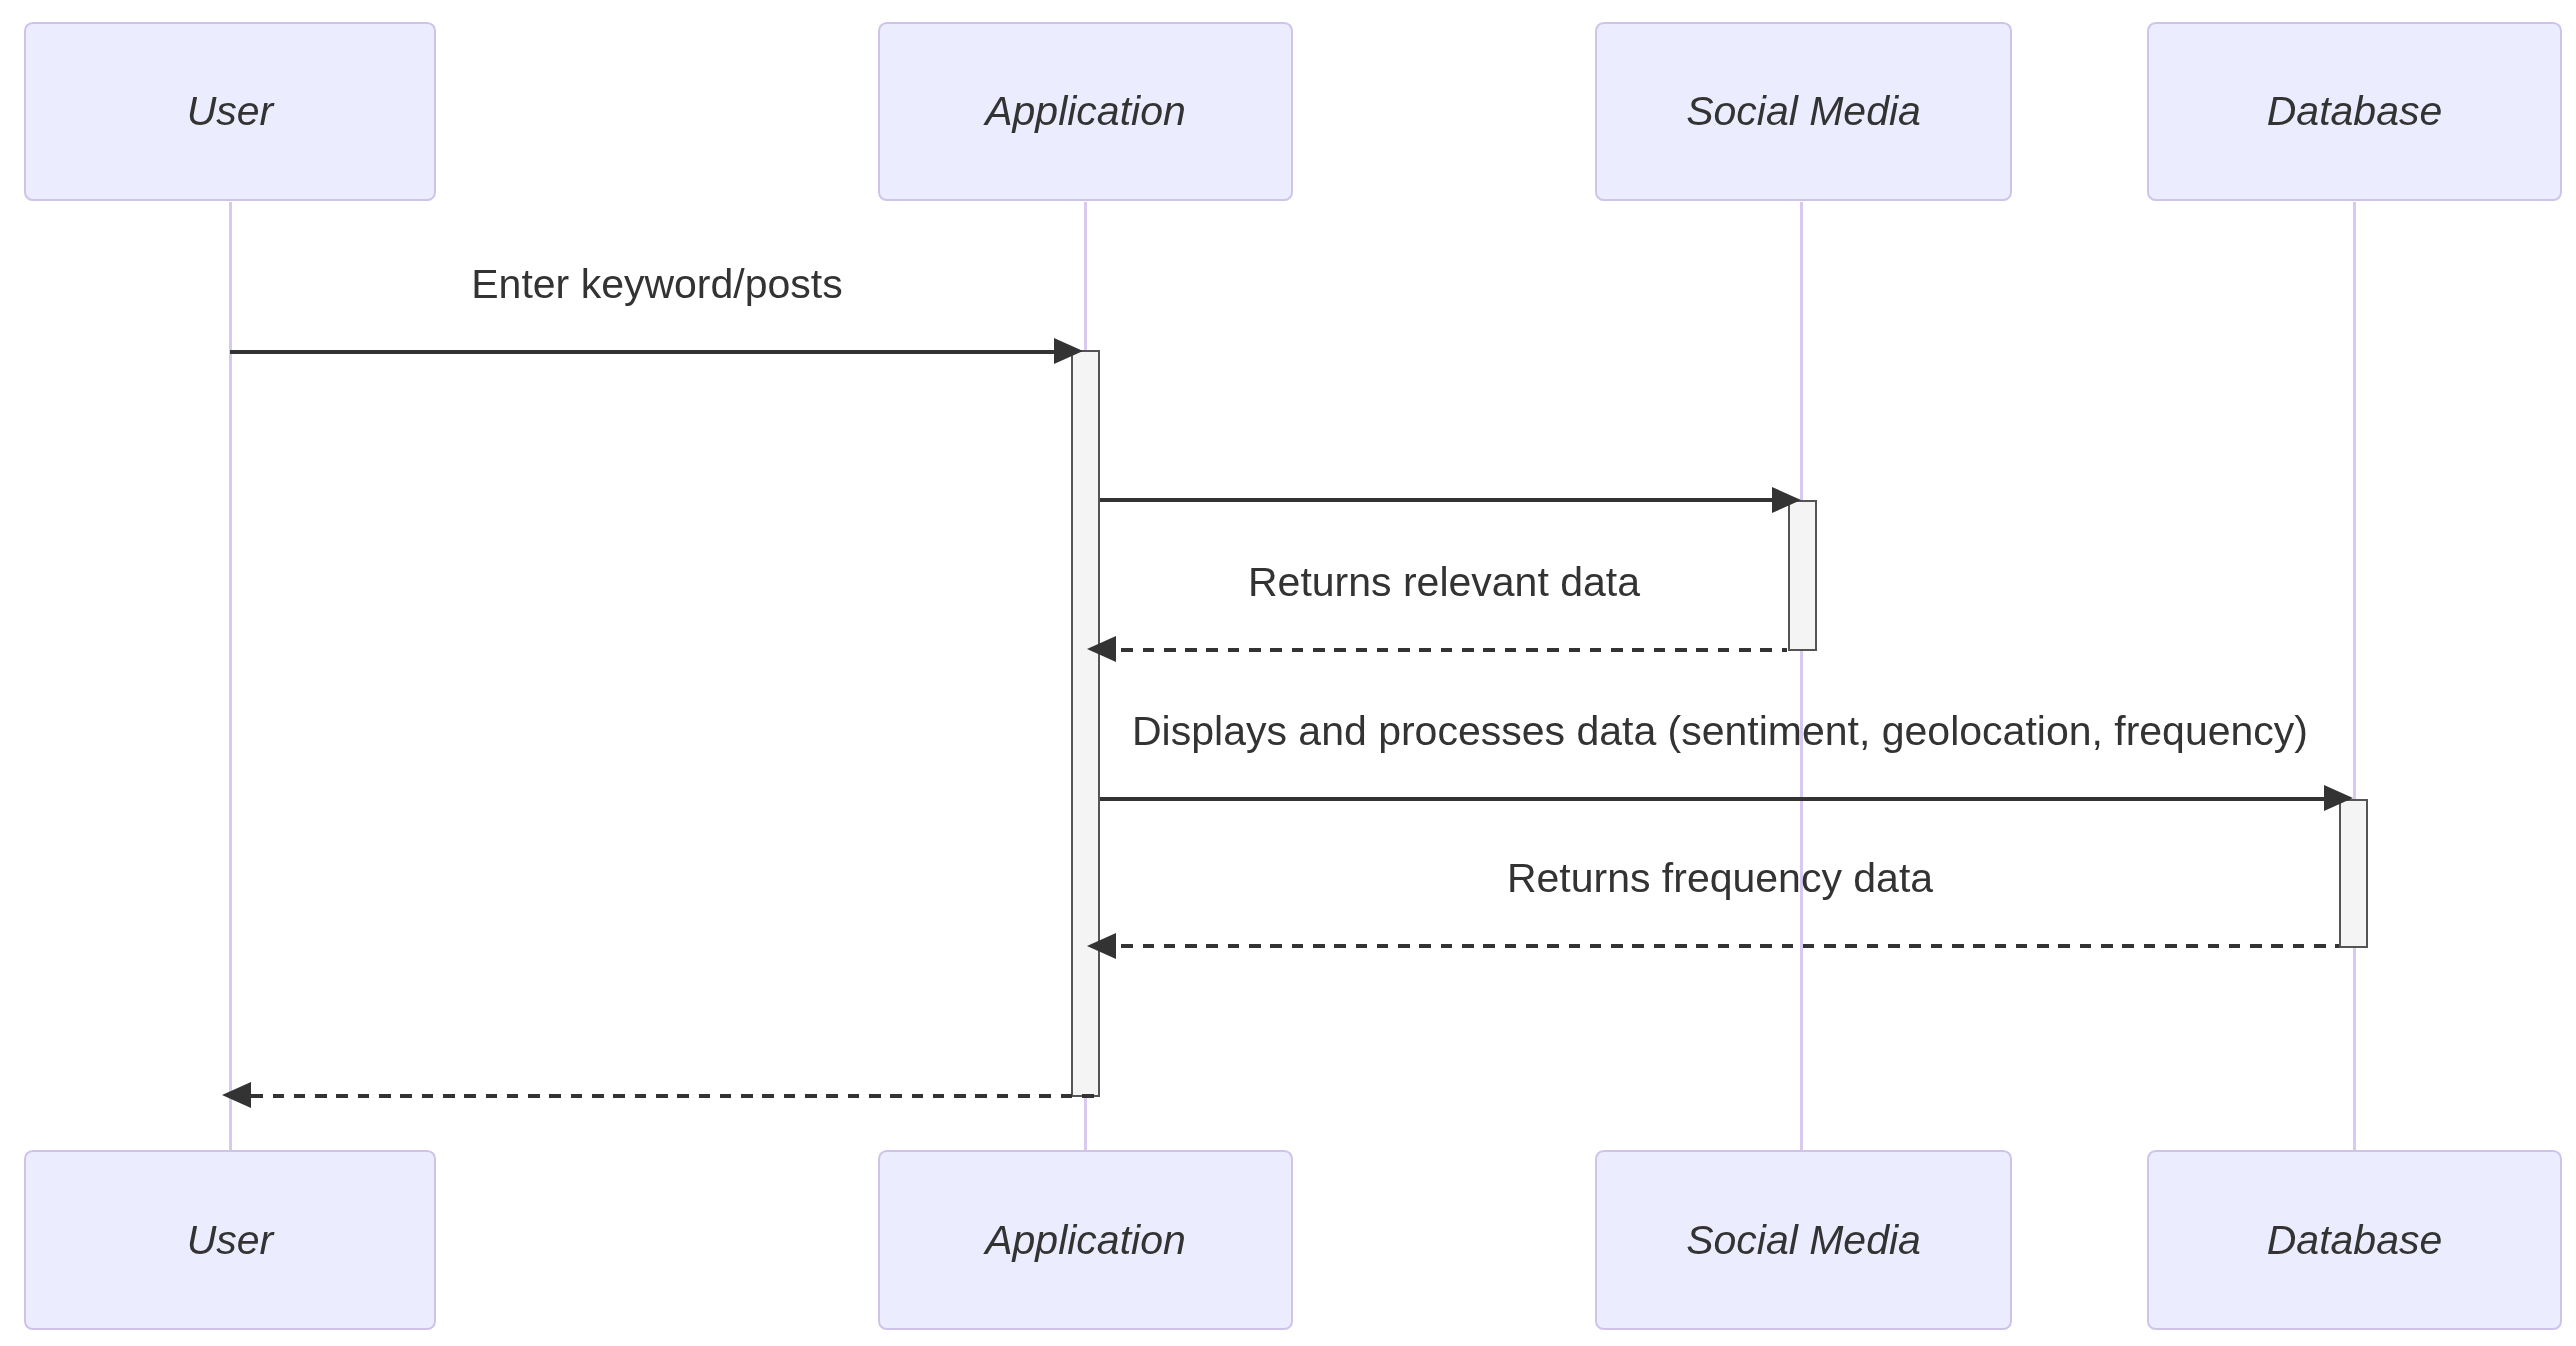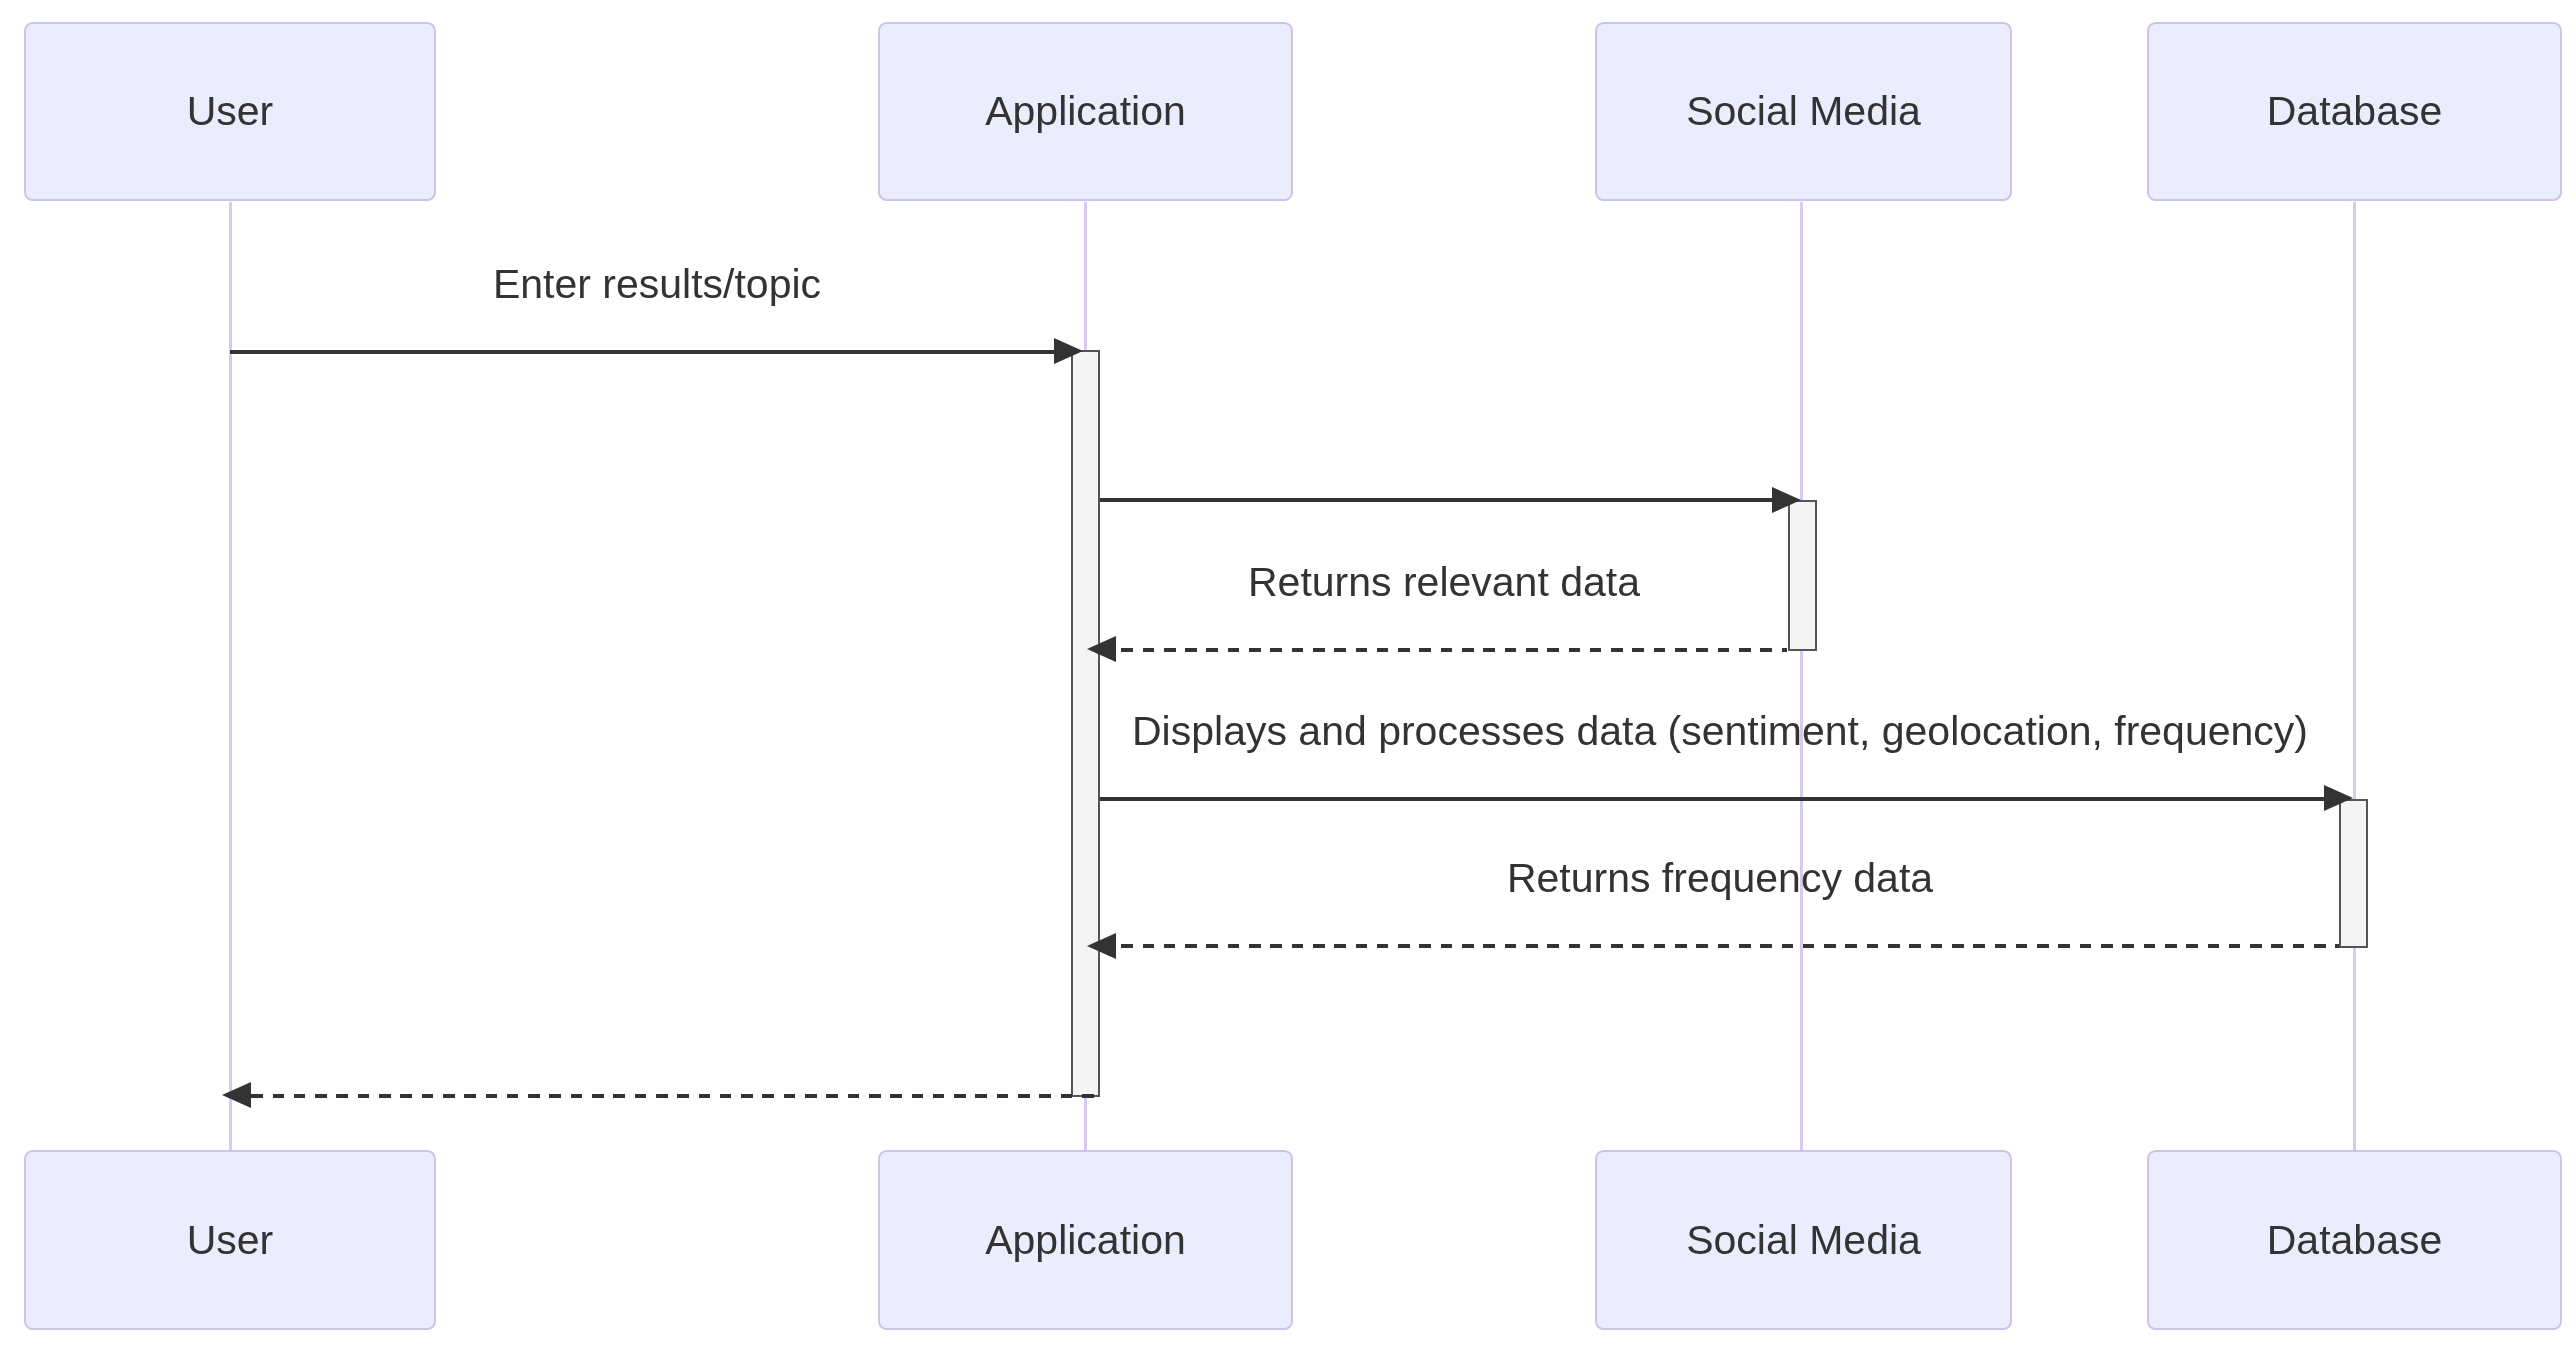--- a/index.html
+++ b/index.html
@@ -30,20 +30,21 @@
     box-sizing: border-box;
     height: 179px;
     background: var(--actor-fill, #ececff);
     border: 2.9px solid var(--actor-border, #cfc3e8);
     border-radius: 8.7px;
     display: flex;
     align-items: center;
     justify-content: center;
     font-size: 41px;
     color: var(--text, #333333);
+    font-style: italic;
   }
   
   .activation {
     position: absolute;
     box-sizing: border-box;
     width: 29px;
     background: var(--activation-fill, #f4f4f4);
     border: 2.9px solid var(--activation-border, #545454);
   }
   
@@ -91,21 +92,21 @@
   <div class="lifeline" style="left:1084px"></div>
   <div class="lifeline" style="left:1800px"></div>
   <div class="lifeline" style="left:2353px"></div>
 
   <div class="activation" style="left:1071px; top:350px; height:747px"></div>
   <div class="activation" style="left:1788px; top:500px; height:151px"></div>
   <div class="activation" style="left:2339px; top:799px; height:149px"></div>
 
   <div class="msg-line solid" style="left:230px; top:350px; width:842px"></div>
   <div class="arrowhead right" style="left:1054px; top:338px"></div>
-  <div class="msg-label" style="left:657px; top:259px">Enter results/topic</div>
+  <div class="msg-label" style="left:657px; top:259px">Enter keyword/posts</div>
 
   <div class="msg-line solid" style="left:1100px; top:498px; width:689px"></div>
   <div class="arrowhead right" style="left:1772px; top:487px"></div>
 
   <div class="msg-line dashed" style="left:1100px; top:648px; width:687px"></div>
   <div class="arrowhead left" style="left:1087px; top:636px"></div>
   <div class="msg-label" style="left:1444px; top:557px">Returns relevant data</div>
 
   <div class="msg-line solid" style="left:1100px; top:797px; width:1241px"></div>
   <div class="arrowhead right" style="left:2324px; top:785px"></div>

